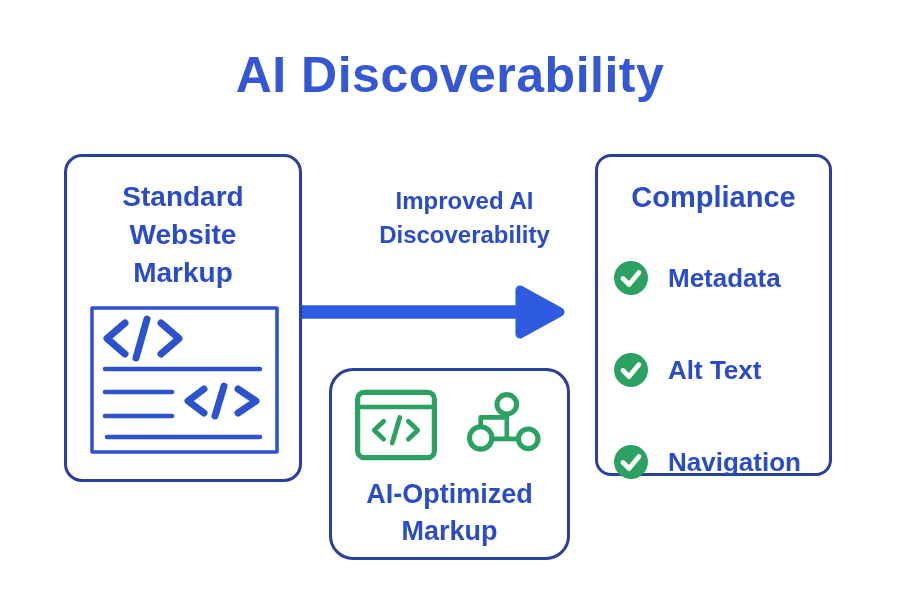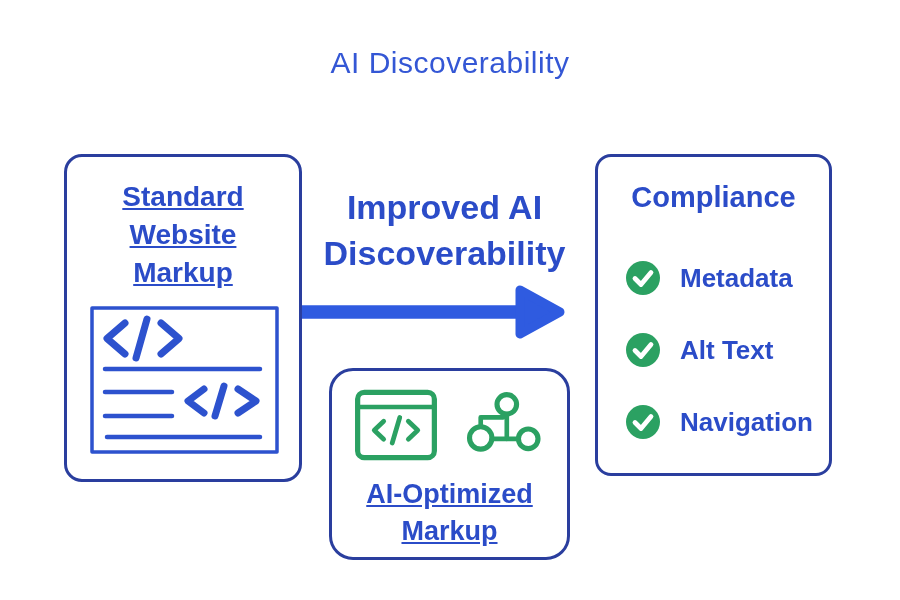--- a/index.html
+++ b/index.html
@@ -11,64 +11,63 @@
     width: 900px;
     height: 600px;
     background: var(--background, #fff);
     overflow: hidden;
   }
 
   .title {
     position: absolute;
     left: 0; right: 0; top: 46px;
     text-align: center;
-    font-size: 30px;
-    font-weight: normal;
+    font-size: 50px;
+    font-weight: bold;
     letter-spacing: 0.5px;
     color: var(--title-blue);
   }
 
   .box {
     position: absolute;
     background: var(--background, #fff);
     border: 3px solid var(--border-navy);
   }
 
   .left-box   { left: 64px;  top: 154px; width: 238px; height: 328px; border-radius: 18px; }
   .bottom-box { left: 329px; top: 368px; width: 241px; height: 192px; border-radius: 24px; }
   .right-box  { left: 595px; top: 154px; width: 237px; height: 322px; border-radius: 16px; }
 
   .box-label {
     text-align: center;
     white-space: pre-line;
     color: var(--text-blue);
     font-weight: bold;
-    text-decoration: underline;
   }
 
   .left-box .box-label {
     margin-top: 21px;
     font-size: 28px;
     line-height: 38px;
   }
 
   .doc-icon {
     position: absolute;
     left: 23px; top: 149px;
     width: 189px; height: 148px;
     color: var(--icon-blue);
   }
 
   .flow-label {
     position: absolute;
-    left: 322px; top: 184px; width: 245px;
+    left: 342px; top: 184px; width: 245px;
     text-align: center;
     white-space: pre-line;
-    font-size: 34px;
-    line-height: 46px;
+    font-size: 24px;
+    line-height: 34px;
     font-weight: bold;
     color: var(--text-blue);
   }
 
   .arrow {
     position: absolute;
     left: 302px; top: 281px;
     width: 270px; height: 62px;
     color: var(--arrow-blue);
   }
@@ -95,22 +94,22 @@
     text-align: center;
     font-size: 29px;
     font-weight: bold;
     color: var(--text-blue);
   }
 
   .compliance-list {
     margin-top: 46px;
     display: flex;
     flex-direction: column;
-    gap: 36px;
-    padding-left: 27px;
+    gap: 56px;
+    padding-left: 15px;
   }
 
   .compliance-item {
     display: flex;
     align-items: center;
     gap: 19px;
     height: 36px;
   }
 
   .check-circle-icon { width: 36px; height: 36px; color: var(--green); flex: 0 0 auto; }

